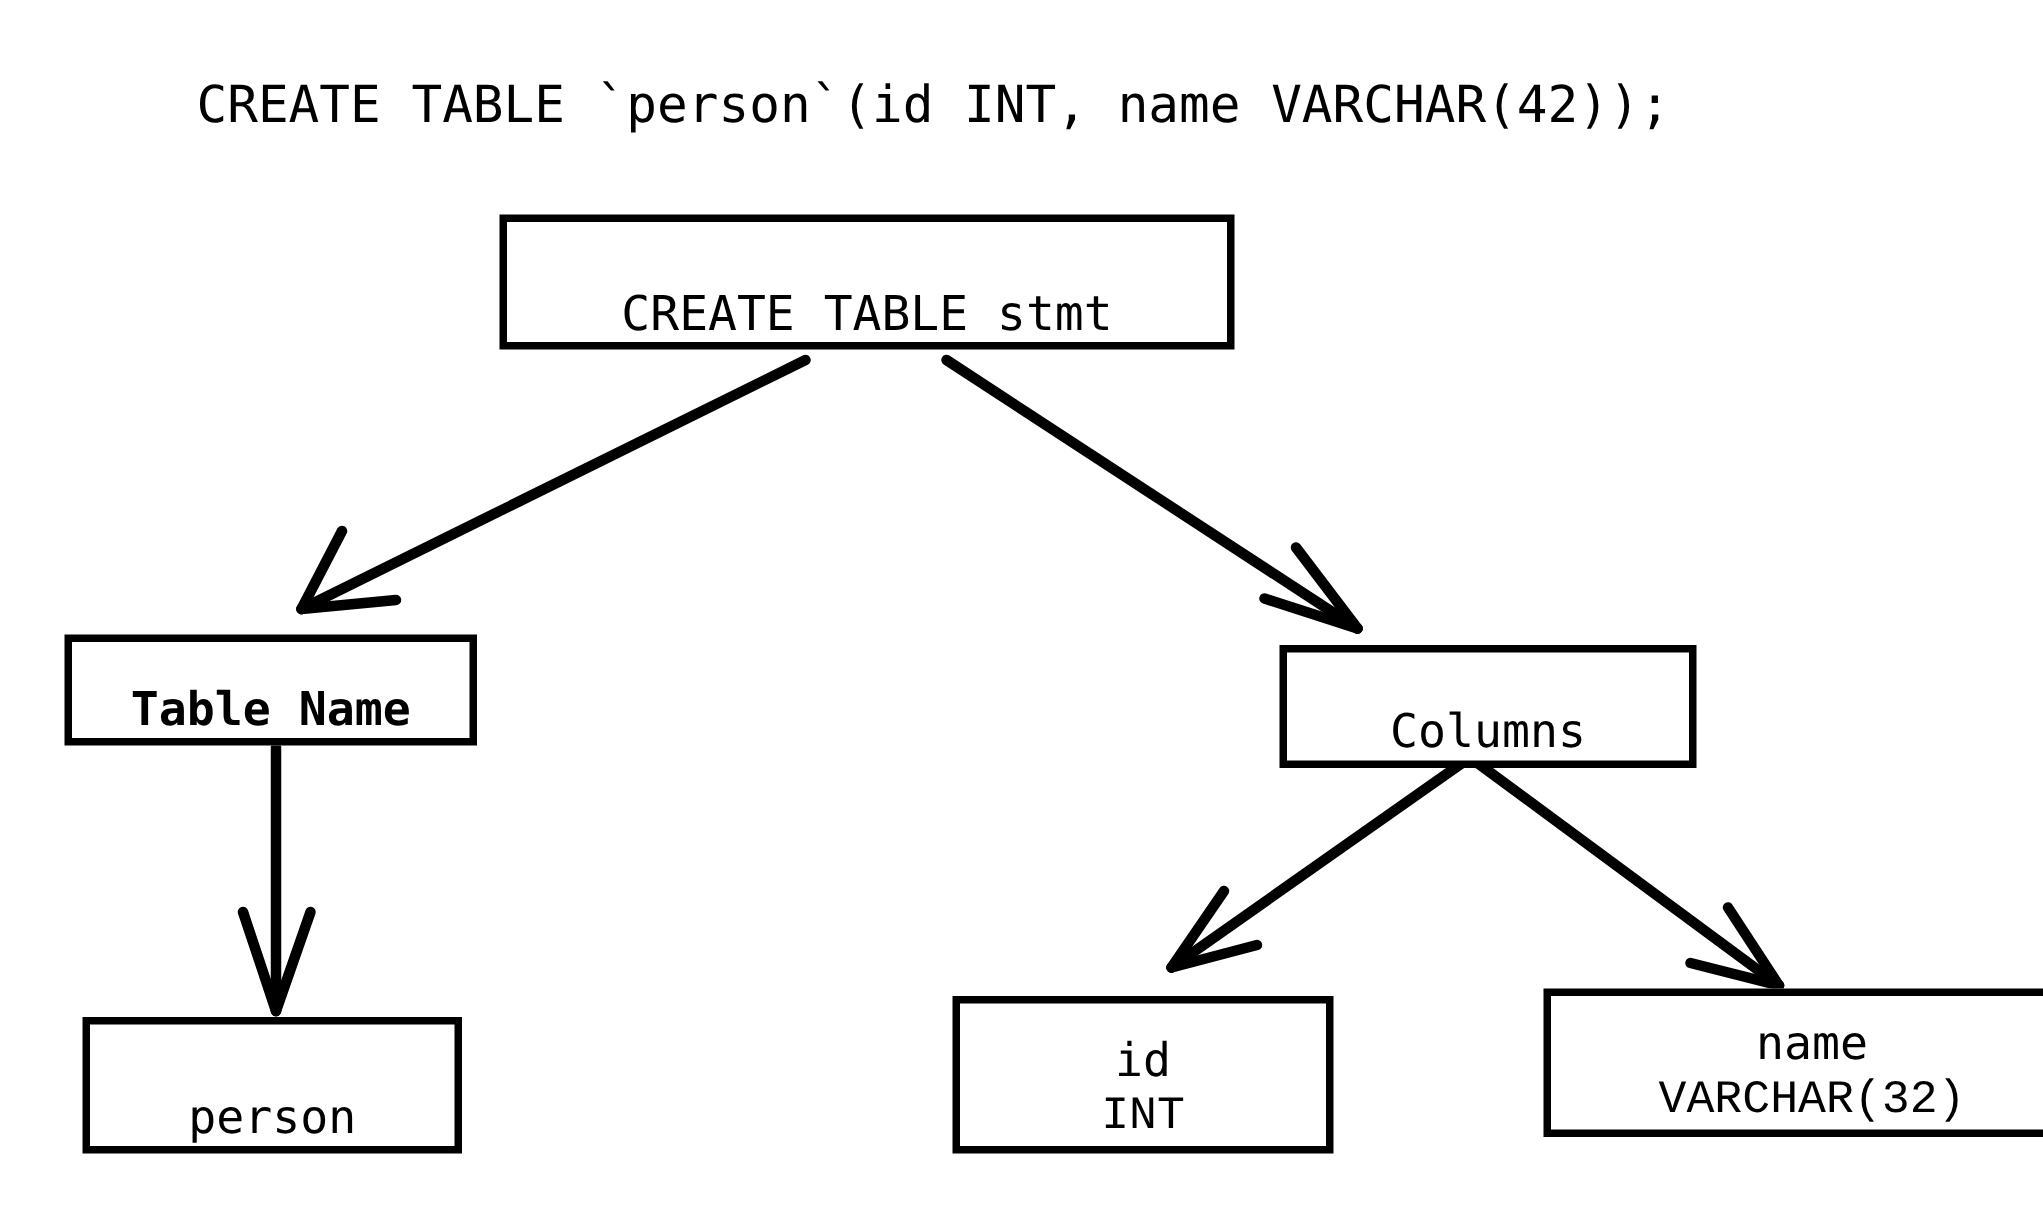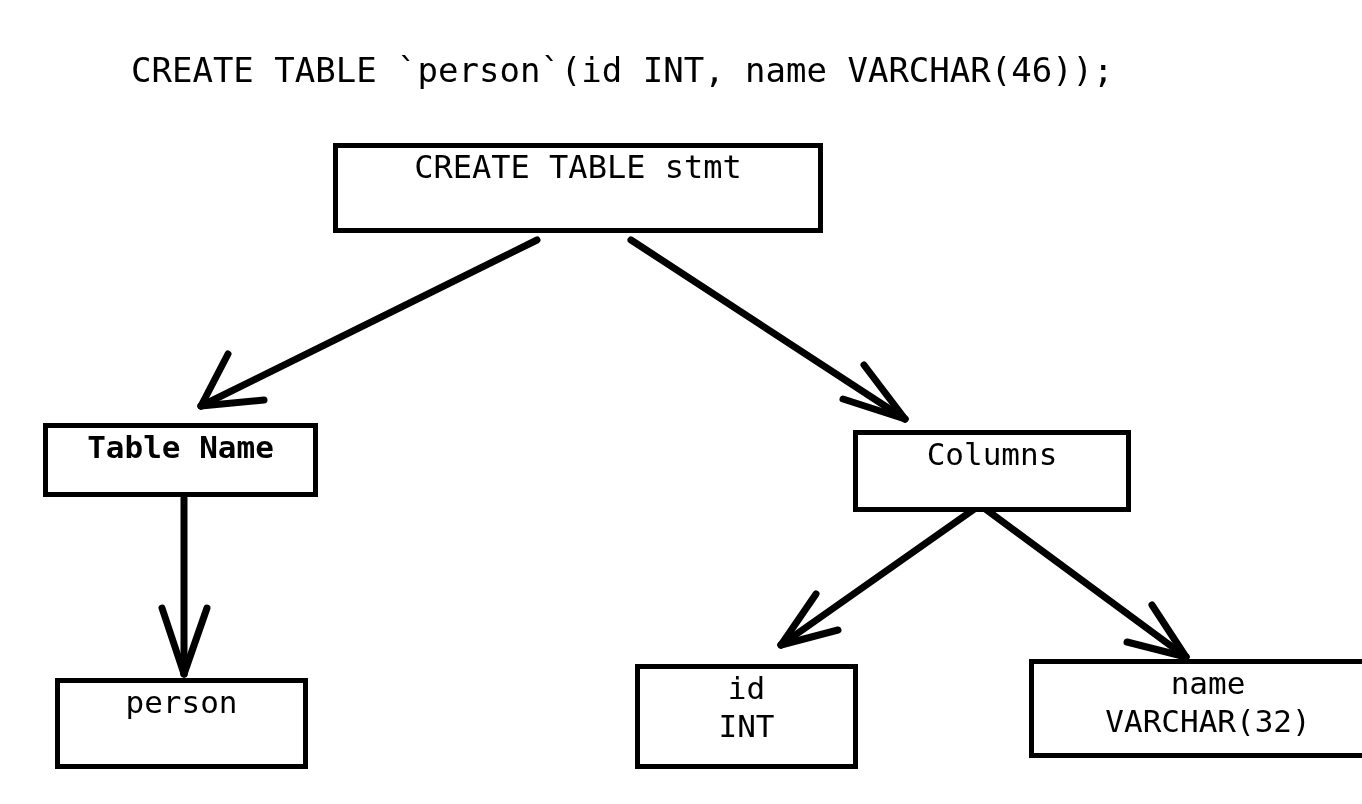--- a/index.html
+++ b/index.html
@@ -34,43 +34,43 @@
     white-space: pre;
   }
   .node {
     position: absolute;
     box-sizing: border-box;
     background: #ffffff;
     border: 5px solid #000000;
     display: flex;
     flex-direction: column;
     align-items: center;
-    justify-content: flex-start;
+    justify-content: flex-end;
     color: #000000;
     font-size: 31px;
     line-height: 38px;
     white-space: pre;
     z-index: 2;
   }
-  .node .line2 { display: block; }
+  .node .line2 { display: block; font-family: Liberation Mono, monospace; }
 
   
   #node-root      { left: 333px; top: 143px; width: 490px; height: 90px;  font-size: 32px; }
   #node-tablename { left: 43px;  top: 423px; width: 275px; height: 74px;  font-size: 31px; font-weight: bold; }
   #node-columns   { left: 853px; top: 430px; width: 278px; height: 82px;  font-size: 31px; }
   #node-person    { left: 55px;  top: 678px; width: 253px; height: 91px;  font-size: 31px; }
-  #node-id        { left: 635px; top: 664px; width: 223px; height: 105px; font-size: 31px; }
+  #node-id        { left: 635px; top: 664px; width: 254px; height: 105px; font-size: 31px; }
   #node-name      { left: 1029px;top: 659px; width: 358px; height: 99px;  font-size: 31px; }
 </style>
 </head>
 <body>
 
 <div id="canvas">
 
-  <div class="sql-caption">CREATE TABLE `person`(id INT, name VARCHAR(46));</div>
+  <div class="sql-caption">CREATE TABLE `person`(id INT, name VARCHAR(42));</div>
 
   <svg id="edges" viewBox="0 0 1362 804" xmlns="http://www.w3.org/2000/svg">
     <g stroke="#000000" stroke-width="7" fill="none" stroke-linecap="round">
 
       <g>
         <line x1="537" y1="240" x2="201" y2="406"></line>
         <line x1="201" y1="406" x2="264" y2="400"></line>
         <line x1="201" y1="406" x2="228" y2="354"></line>
       </g>
 

